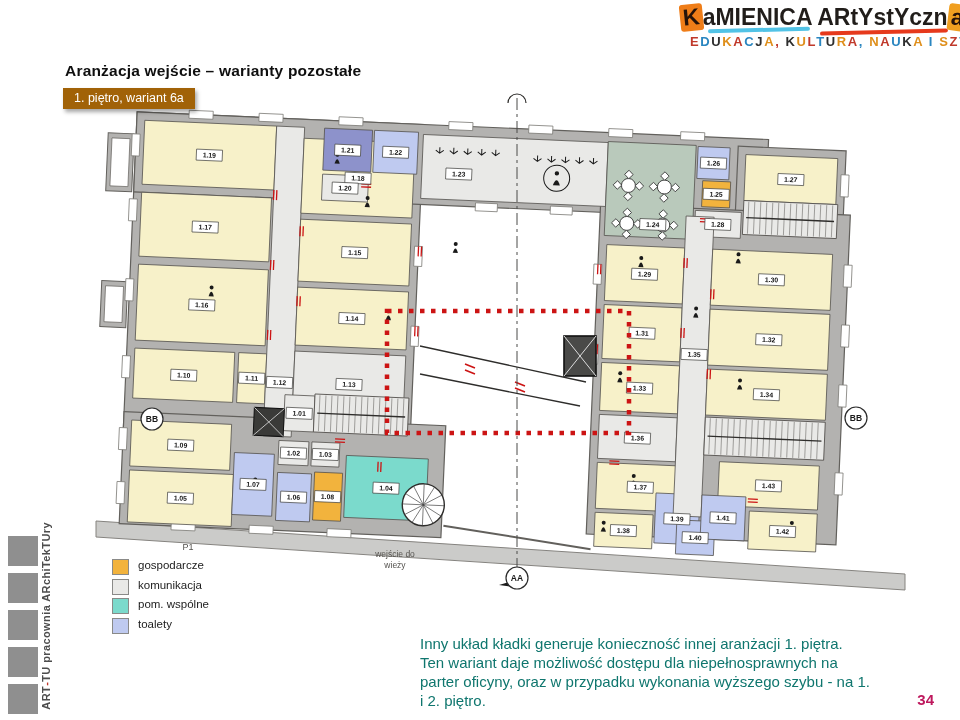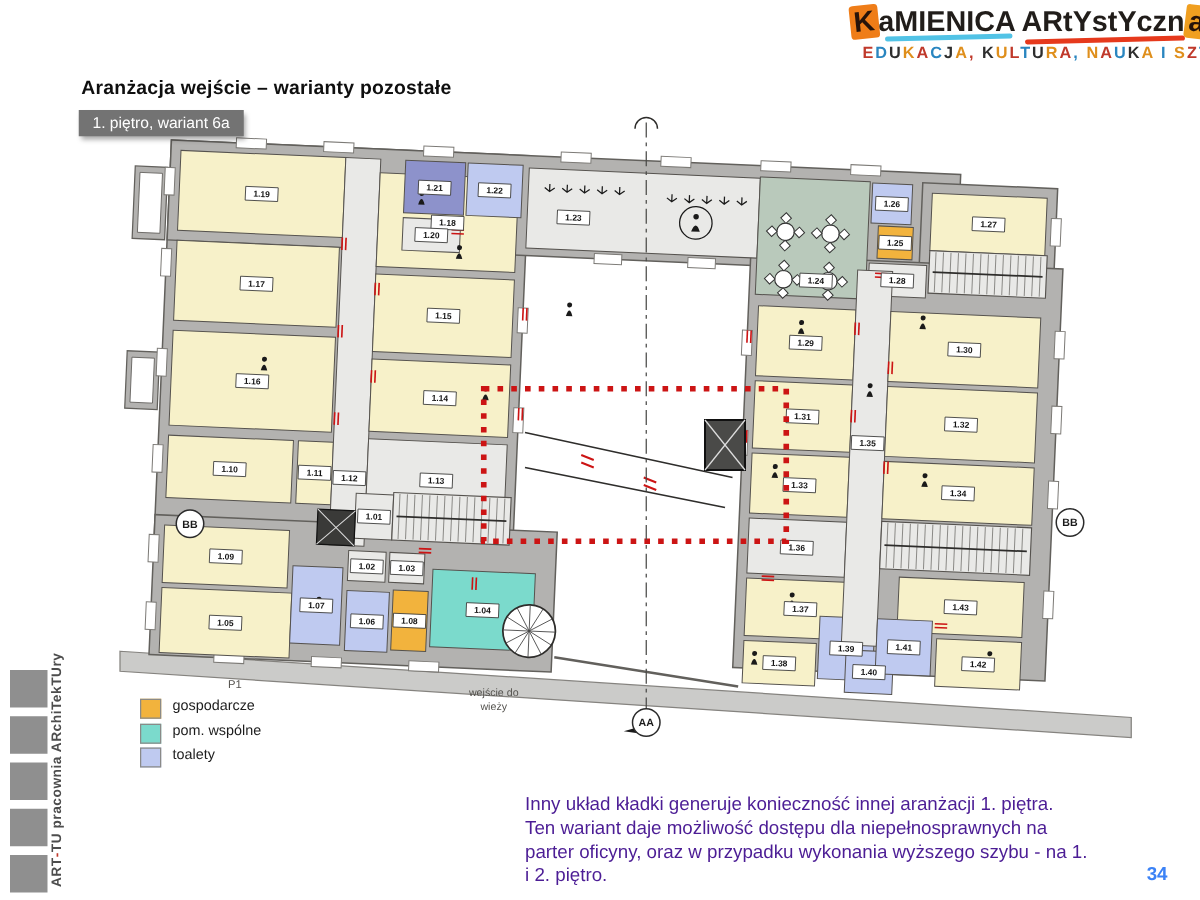--- a/index.html
+++ b/index.html
@@ -3,21 +3,21 @@
 <meta charset="utf-8">
 <style>
   html,body{margin:0;padding:0}
   body{width:960px;height:720px;position:relative;background:#fff;
        font-family:"Liberation Sans",sans-serif;overflow:hidden}
 
   #plan-svg{position:absolute;left:0;top:0;z-index:1}
 
   .hdr-title{position:absolute;left:65px;top:62px;font-size:15.5px;font-weight:bold;
              color:#0f0f0f;letter-spacing:.2px;z-index:3}
-  .hdr-badge{position:absolute;left:63px;top:88px;background:#737373;color:#fff;
+  .hdr-badge{position:absolute;left:63px;top:88px;background:#a16207;color:#fff;
              font-size:12.5px;padding:3px 11px 4px;box-shadow:2px 3px 4px rgba(0,0,0,.35);z-index:3}
 
   .logo{position:absolute;right:8px;top:4px;width:272px;z-index:3}
   .logo-line1{position:relative;font-weight:bold;font-size:23px;color:#211d1a;white-space:nowrap}
   .logo-box{display:inline-block;background:#ef7d18;padding:0 3px;transform:rotate(-6deg);
             border-radius:3px;color:#26130a}
   .logo-box.tail{transform:rotate(7deg);background:#f09f20}
   .logo-ul{position:absolute;height:4px;border-radius:2px;z-index:-1}
   .logo-ul.u1{left:28px;top:24px;width:102px;transform:rotate(-1.5deg)}
   .logo-ul.u2{left:140px;top:26px;width:128px;transform:rotate(-1.5deg)}
@@ -30,23 +30,23 @@
               writing-mode:vertical-rl;transform:rotate(180deg);
               font-size:11px;font-weight:bold;color:#4d4d4d;letter-spacing:.4px}
   .side-brand .sep{color:#c0392b}
 
   .legend{position:absolute;left:112px;top:559px;z-index:3}
   .leg-item{display:flex;align-items:flex-start;height:19.5px}
   .leg-sw{width:15px;height:14px;border:1px solid #8a8a88;margin-right:9px;flex:0 0 auto}
   .leg-lb{font-size:11.5px;color:#1c1c1c}
 
   .footer-note{position:absolute;left:420px;top:634px;width:492px;z-index:3;
-               font-size:15px;line-height:1.27;color:#4c1d95}
+               font-size:15px;line-height:1.27;color:#0f766e}
   .page-num{position:absolute;right:26px;bottom:12px;font-size:15px;font-weight:bold;
-            color:#3b82f6;z-index:3}
+            color:#be185d;z-index:3}
 </style>
 </head>
 <body>
 
 <svg id="plan-svg" width="960" height="720" viewBox="0 0 960 720">
     <polygon points="96,521 905,574 905,590 96,537" fill="#cbcbc9" stroke="#85837f" stroke-width="1"></polygon>
     <g transform="rotate(2.5 500 330)">
       <rect x="100" y="150" width="26" height="58" fill="#b3b2b0" stroke="#62605c" stroke-width="1"></rect>
       <rect x="104" y="155" width="18" height="48" fill="#fff" stroke="#62605c" stroke-width="0.7"></rect>
       <rect x="100" y="298" width="26" height="46" fill="#b3b2b0" stroke="#62605c" stroke-width="1"></rect>
@@ -427,20 +427,24 @@
     <div class="side-sq"></div>
   </div>
 <div class="side-brand"><span>ART</span><span class="sep">-</span><span>TU pracownia ARchiTekTUry</span></div>
 
 <div class="legend">
     <div class="leg-item">
       <span class="leg-sw" style="background: rgb(242, 179, 61);"></span>
       <span class="leg-lb">gospodarcze</span>
     </div>
     <div class="leg-item">
+      <span class="leg-sw" style="background: rgb(233, 233, 231);"></span>
+      <span class="leg-lb">komunikacja</span>
+    </div>
+    <div class="leg-item">
       <span class="leg-sw" style="background: rgb(123, 218, 204);"></span>
       <span class="leg-lb">pom. wspólne</span>
     </div>
     <div class="leg-item">
       <span class="leg-sw" style="background: rgb(191, 202, 240);"></span>
       <span class="leg-lb">toalety</span>
     </div>
   </div>
 
 <div class="footer-note">

